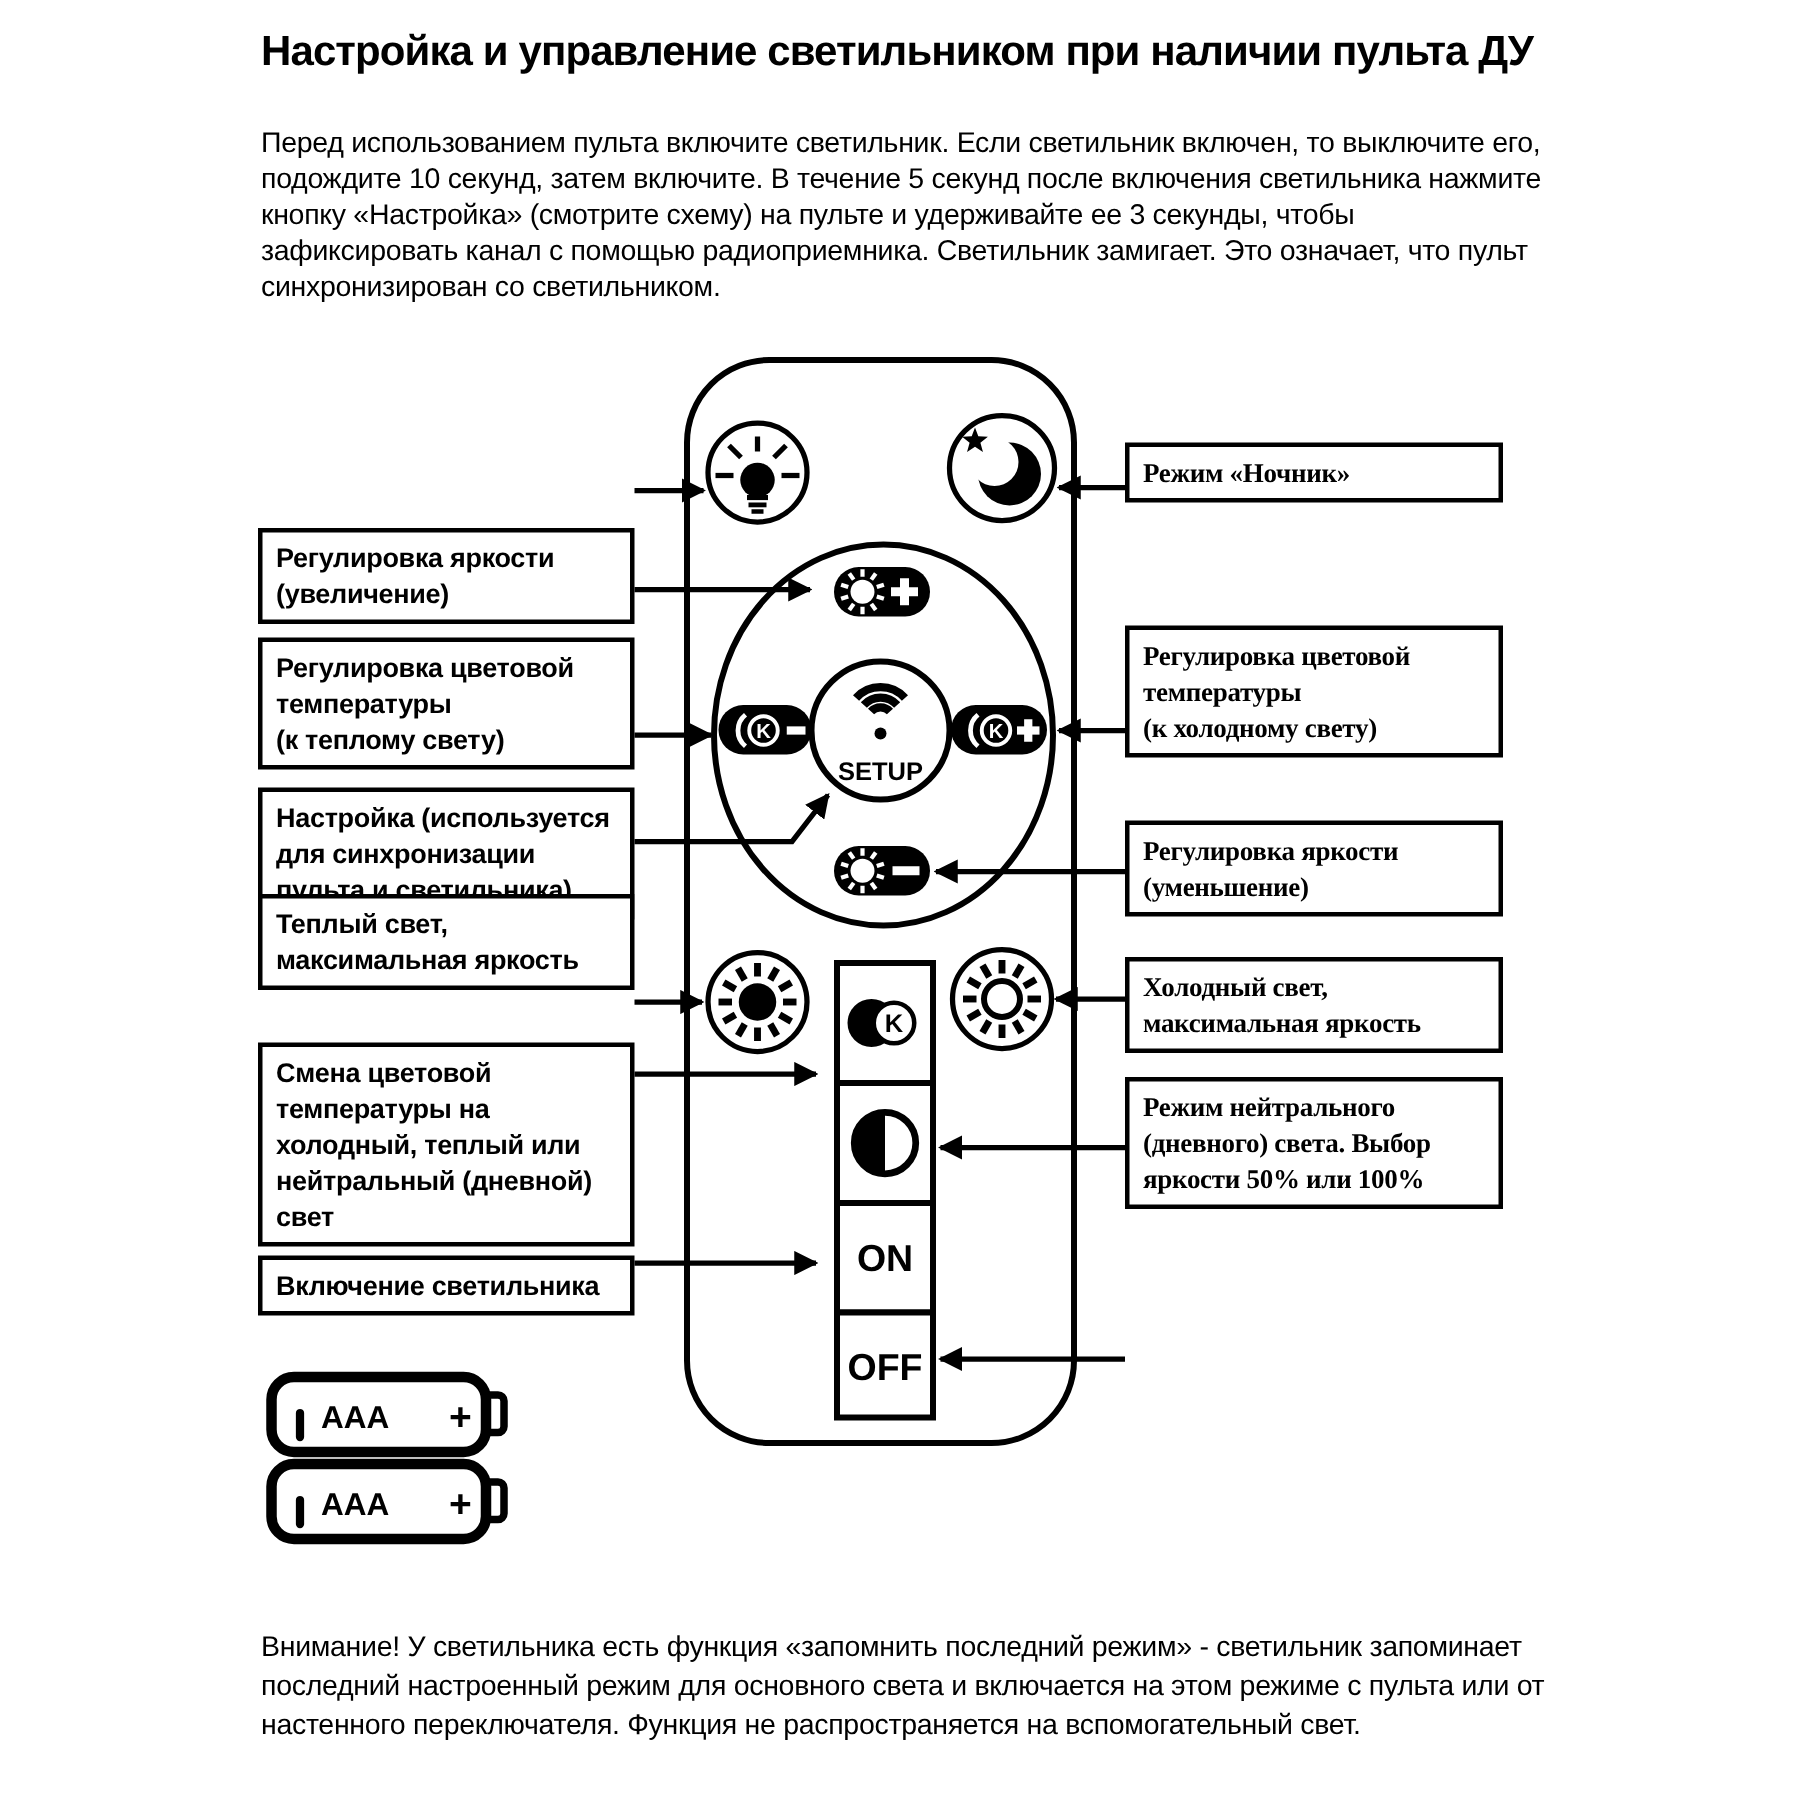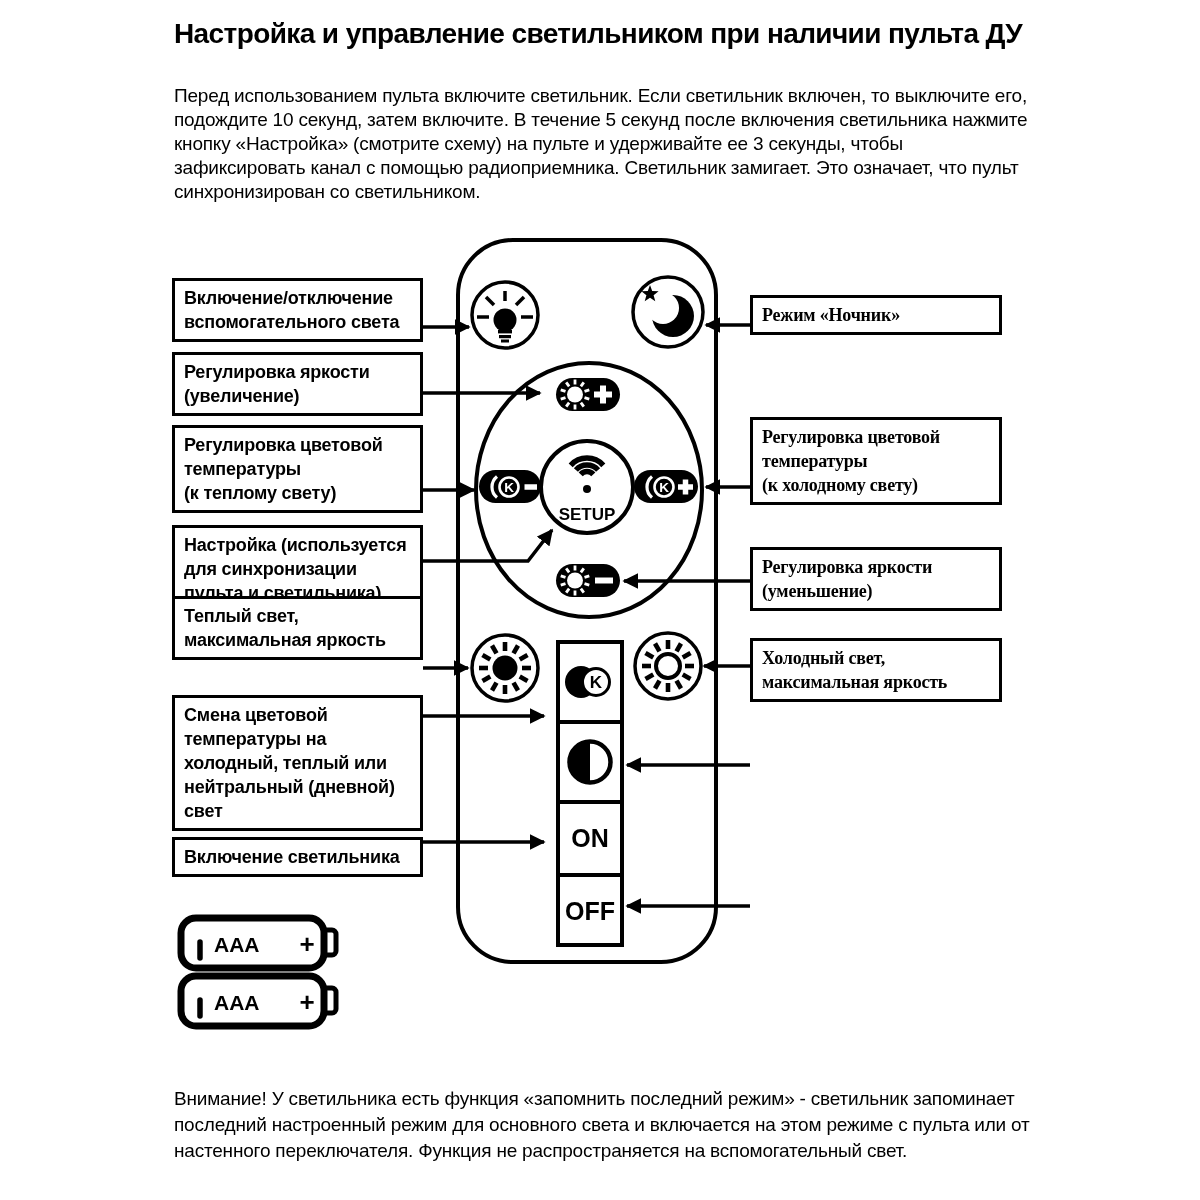--- a/index.html
+++ b/index.html
@@ -19,22 +19,20 @@
   svg text{font-family:"Liberation Sans",sans-serif;font-weight:bold;}
 </style>
 </head>
 <body>
 
 <div class="canvas">
 
   <div class="title">Настройка и управление светильником при наличии пульта ДУ</div>
   <div class="para intro">Перед использованием пульта включите светильник. Если светильник включен, то выключите его, подождите 10 секунд, затем включите. В течение 5 секунд после включения светильника нажмите кнопку «Настройка» (смотрите схему) на пульте и удерживайте ее 3 секунды, чтобы зафиксировать канал с помощью радиоприемника. Светильник замигает. Это означает, что пульт синхронизирован со светильником.</div>
 
-  <div class="co lb l1">Включение/отключение
-вспомогательного света</div>
   <div class="co lb l2">Регулировка яркости
 (увеличение)</div>
   <div class="co lb l3">Регулировка цветовой
 температуры
 (к теплому свету)</div>
   <div class="co lb l4">Настройка (используется
 для синхронизации
 пульта и светильника)</div>
   <div class="co lb l5">Теплый свет,
 максимальная яркость</div>
@@ -46,20 +44,23 @@
   <div class="co lb l7">Включение светильника</div>
 
   <div class="co rb r1">Режим «Ночник»</div>
   <div class="co rb r2">Регулировка цветовой
 температуры
 (к холодному свету)</div>
   <div class="co rb r3">Регулировка яркости
 (уменьшение)</div>
   <div class="co rb r4">Холодный свет,
 максимальная яркость</div>
+  <div class="co rb r5">Режим нейтрального
+(дневного) света. Выбор
+яркости 50% или 100%</div>
 
   <svg class="diagram" width="1200" height="810" viewBox="0 0 1200 810">
     <defs>
       <marker id="ah" viewBox="0 0 8 8" refX="7.2" refY="4" markerWidth="4.6" markerHeight="4.6" orient="auto-start-reverse">
         <path d="M0,0 L8,4 L0,8 Z" fill="#000"></path>
       </marker>
       <g id="rays12" stroke="#000" stroke-width="4.6">
         <line y1="-17" y2="-26"></line>
           <line y1="-17" y2="-26" transform="rotate(30)"></line>
         <line y1="-17" y2="-26" transform="rotate(60)"></line>

